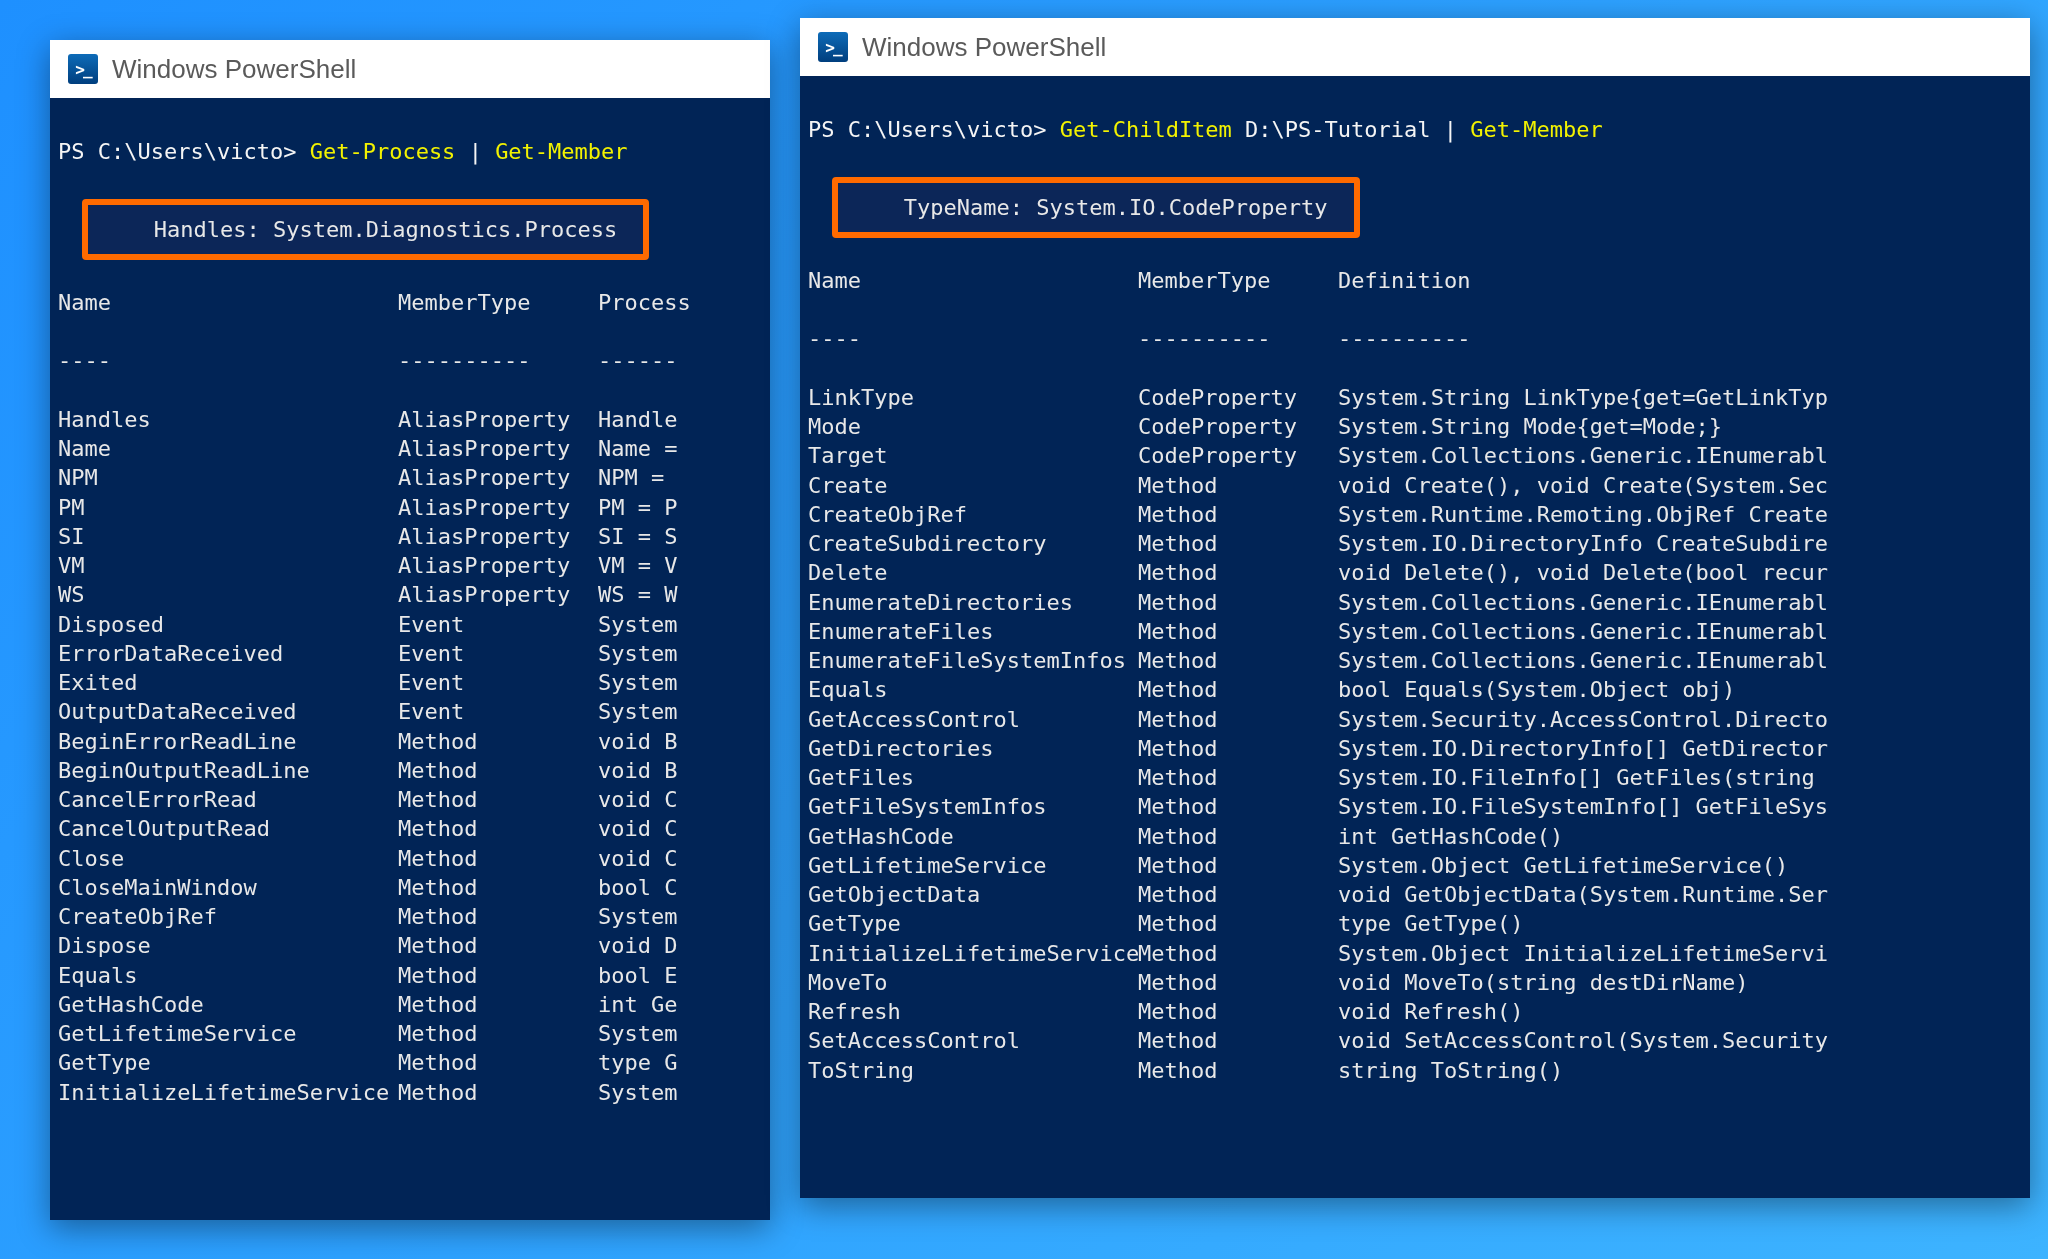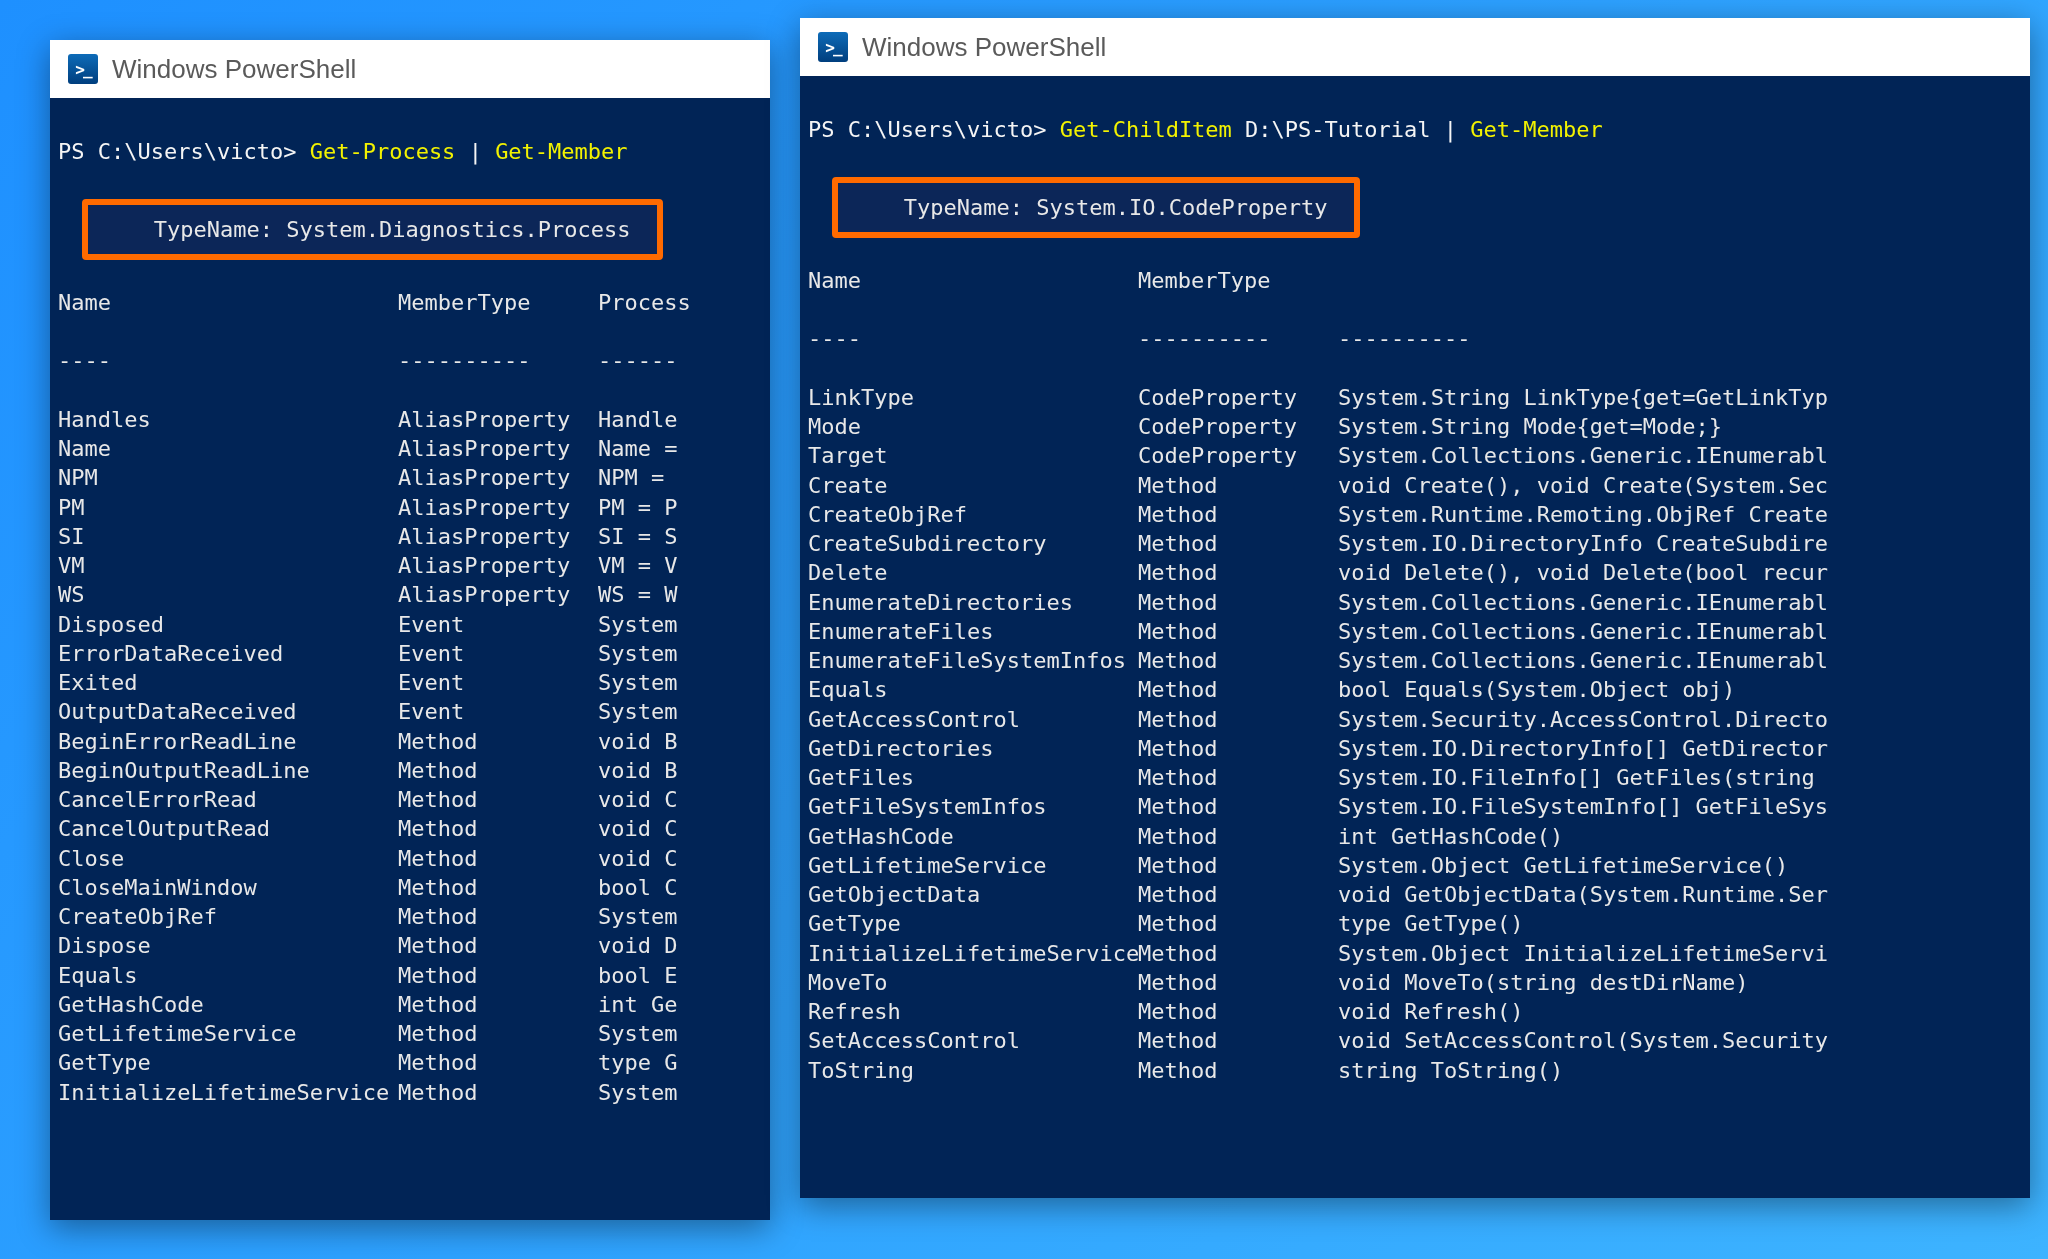--- a/index.html
+++ b/index.html
@@ -77,32 +77,32 @@
 </head>
 <body>
 
 <div class="window left">
   <div class="titlebar">
     <span class="ps-icon"></span>
     <span>Windows PowerShell</span>
   </div>
   <div class="terminal">
 <span class="cmd-white">PS C:\Users\victo&gt;</span> <span class="cmd-yellow">Get-Process</span> <span class="cmd-white">|</span> <span class="cmd-yellow">Get-Member</span>
-<div class="highlight-box"><span>   TypeName: System.Diagnostics.Process</span></div>
+<div class="highlight-box"><span>   Handles: System.Diagnostics.Process</span></div>
 <div class="headers"><span class="c1">Name</span><span class="c2">MemberType</span><span class="c3">Process</span></div>
 <div class="dashes"><span class="c1">----</span><span class="c2">----------</span><span class="c3">------</span></div>
 <div class="rows-area" id="rows-left"><div class="row"><span class="c1">Handles</span><span class="c2">AliasProperty</span><span class="c3">Handle</span></div><div class="row"><span class="c1">Name</span><span class="c2">AliasProperty</span><span class="c3">Name =</span></div><div class="row"><span class="c1">NPM</span><span class="c2">AliasProperty</span><span class="c3">NPM = </span></div><div class="row"><span class="c1">PM</span><span class="c2">AliasProperty</span><span class="c3">PM = P</span></div><div class="row"><span class="c1">SI</span><span class="c2">AliasProperty</span><span class="c3">SI = S</span></div><div class="row"><span class="c1">VM</span><span class="c2">AliasProperty</span><span class="c3">VM = V</span></div><div class="row"><span class="c1">WS</span><span class="c2">AliasProperty</span><span class="c3">WS = W</span></div><div class="row"><span class="c1">Disposed</span><span class="c2">Event</span><span class="c3">System</span></div><div class="row"><span class="c1">ErrorDataReceived</span><span class="c2">Event</span><span class="c3">System</span></div><div class="row"><span class="c1">Exited</span><span class="c2">Event</span><span class="c3">System</span></div><div class="row"><span class="c1">OutputDataReceived</span><span class="c2">Event</span><span class="c3">System</span></div><div class="row"><span class="c1">BeginErrorReadLine</span><span class="c2">Method</span><span class="c3">void B</span></div><div class="row"><span class="c1">BeginOutputReadLine</span><span class="c2">Method</span><span class="c3">void B</span></div><div class="row"><span class="c1">CancelErrorRead</span><span class="c2">Method</span><span class="c3">void C</span></div><div class="row"><span class="c1">CancelOutputRead</span><span class="c2">Method</span><span class="c3">void C</span></div><div class="row"><span class="c1">Close</span><span class="c2">Method</span><span class="c3">void C</span></div><div class="row"><span class="c1">CloseMainWindow</span><span class="c2">Method</span><span class="c3">bool C</span></div><div class="row"><span class="c1">CreateObjRef</span><span class="c2">Method</span><span class="c3">System</span></div><div class="row"><span class="c1">Dispose</span><span class="c2">Method</span><span class="c3">void D</span></div><div class="row"><span class="c1">Equals</span><span class="c2">Method</span><span class="c3">bool E</span></div><div class="row"><span class="c1">GetHashCode</span><span class="c2">Method</span><span class="c3">int Ge</span></div><div class="row"><span class="c1">GetLifetimeService</span><span class="c2">Method</span><span class="c3">System</span></div><div class="row"><span class="c1">GetType</span><span class="c2">Method</span><span class="c3">type G</span></div><div class="row"><span class="c1">InitializeLifetimeService</span><span class="c2">Method</span><span class="c3">System</span></div></div>
   </div>
 </div>
 
 <div class="window right">
   <div class="titlebar">
     <span class="ps-icon"></span>
     <span>Windows PowerShell</span>
   </div>
   <div class="terminal">
 <span class="cmd-white">PS C:\Users\victo&gt;</span> <span class="cmd-yellow">Get-ChildItem</span> <span class="cmd-white">D:\PS-Tutorial</span> <span class="cmd-white">|</span> <span class="cmd-yellow">Get-Member</span>
 <div class="highlight-box"><span>   TypeName: System.IO.CodeProperty</span></div>
-<div class="headers"><span class="c1">Name</span><span class="c2">MemberType</span></div>
+<div class="headers"><span class="c1">Name</span><span class="c2">MemberType</span><span class="c3">Definition</span></div>
 <div class="dashes"><span class="c1">----</span><span class="c2">----------</span><span class="c3">----------</span></div>
 <div class="rows-area" id="rows-right"><div class="row"><span class="c1">LinkType</span><span class="c2">CodeProperty</span><span class="c3">System.String LinkType{get=GetLinkTyp</span></div><div class="row"><span class="c1">Mode</span><span class="c2">CodeProperty</span><span class="c3">System.String Mode{get=Mode;}</span></div><div class="row"><span class="c1">Target</span><span class="c2">CodeProperty</span><span class="c3">System.Collections.Generic.IEnumerabl</span></div><div class="row"><span class="c1">Create</span><span class="c2">Method</span><span class="c3">void Create(), void Create(System.Sec</span></div><div class="row"><span class="c1">CreateObjRef</span><span class="c2">Method</span><span class="c3">System.Runtime.Remoting.ObjRef Create</span></div><div class="row"><span class="c1">CreateSubdirectory</span><span class="c2">Method</span><span class="c3">System.IO.DirectoryInfo CreateSubdire</span></div><div class="row"><span class="c1">Delete</span><span class="c2">Method</span><span class="c3">void Delete(), void Delete(bool recur</span></div><div class="row"><span class="c1">EnumerateDirectories</span><span class="c2">Method</span><span class="c3">System.Collections.Generic.IEnumerabl</span></div><div class="row"><span class="c1">EnumerateFiles</span><span class="c2">Method</span><span class="c3">System.Collections.Generic.IEnumerabl</span></div><div class="row"><span class="c1">EnumerateFileSystemInfos</span><span class="c2">Method</span><span class="c3">System.Collections.Generic.IEnumerabl</span></div><div class="row"><span class="c1">Equals</span><span class="c2">Method</span><span class="c3">bool Equals(System.Object obj)</span></div><div class="row"><span class="c1">GetAccessControl</span><span class="c2">Method</span><span class="c3">System.Security.AccessControl.Directo</span></div><div class="row"><span class="c1">GetDirectories</span><span class="c2">Method</span><span class="c3">System.IO.DirectoryInfo[] GetDirector</span></div><div class="row"><span class="c1">GetFiles</span><span class="c2">Method</span><span class="c3">System.IO.FileInfo[] GetFiles(string </span></div><div class="row"><span class="c1">GetFileSystemInfos</span><span class="c2">Method</span><span class="c3">System.IO.FileSystemInfo[] GetFileSys</span></div><div class="row"><span class="c1">GetHashCode</span><span class="c2">Method</span><span class="c3">int GetHashCode()</span></div><div class="row"><span class="c1">GetLifetimeService</span><span class="c2">Method</span><span class="c3">System.Object GetLifetimeService()</span></div><div class="row"><span class="c1">GetObjectData</span><span class="c2">Method</span><span class="c3">void GetObjectData(System.Runtime.Ser</span></div><div class="row"><span class="c1">GetType</span><span class="c2">Method</span><span class="c3">type GetType()</span></div><div class="row"><span class="c1">InitializeLifetimeService</span><span class="c2">Method</span><span class="c3">System.Object InitializeLifetimeServi</span></div><div class="row"><span class="c1">MoveTo</span><span class="c2">Method</span><span class="c3">void MoveTo(string destDirName)</span></div><div class="row"><span class="c1">Refresh</span><span class="c2">Method</span><span class="c3">void Refresh()</span></div><div class="row"><span class="c1">SetAccessControl</span><span class="c2">Method</span><span class="c3">void SetAccessControl(System.Security</span></div><div class="row"><span class="c1">ToString</span><span class="c2">Method</span><span class="c3">string ToString()</span></div></div>
   </div>
 </div>
 
 </body></html>

